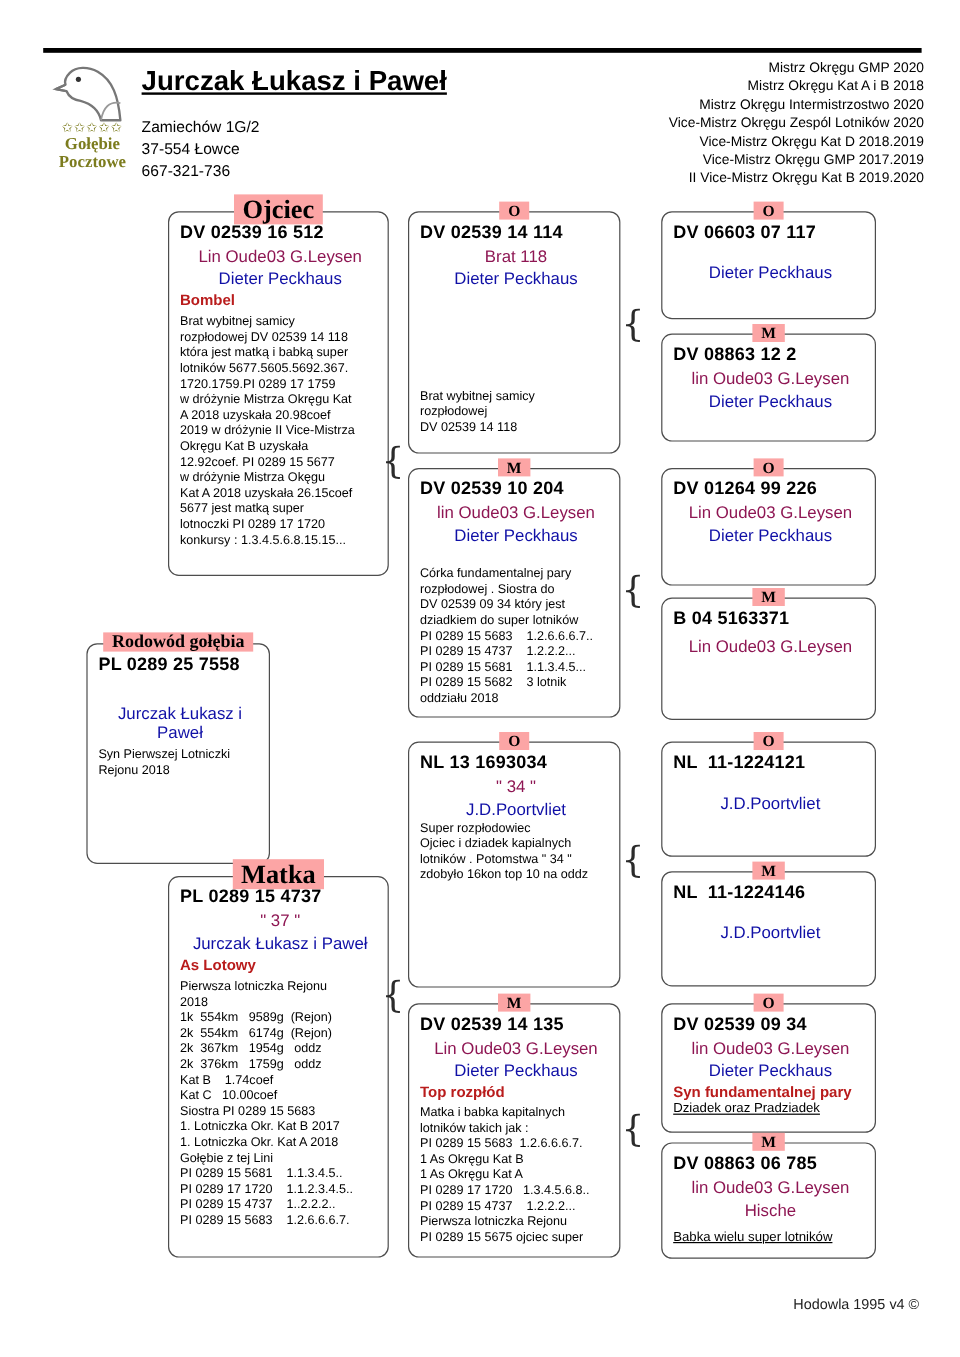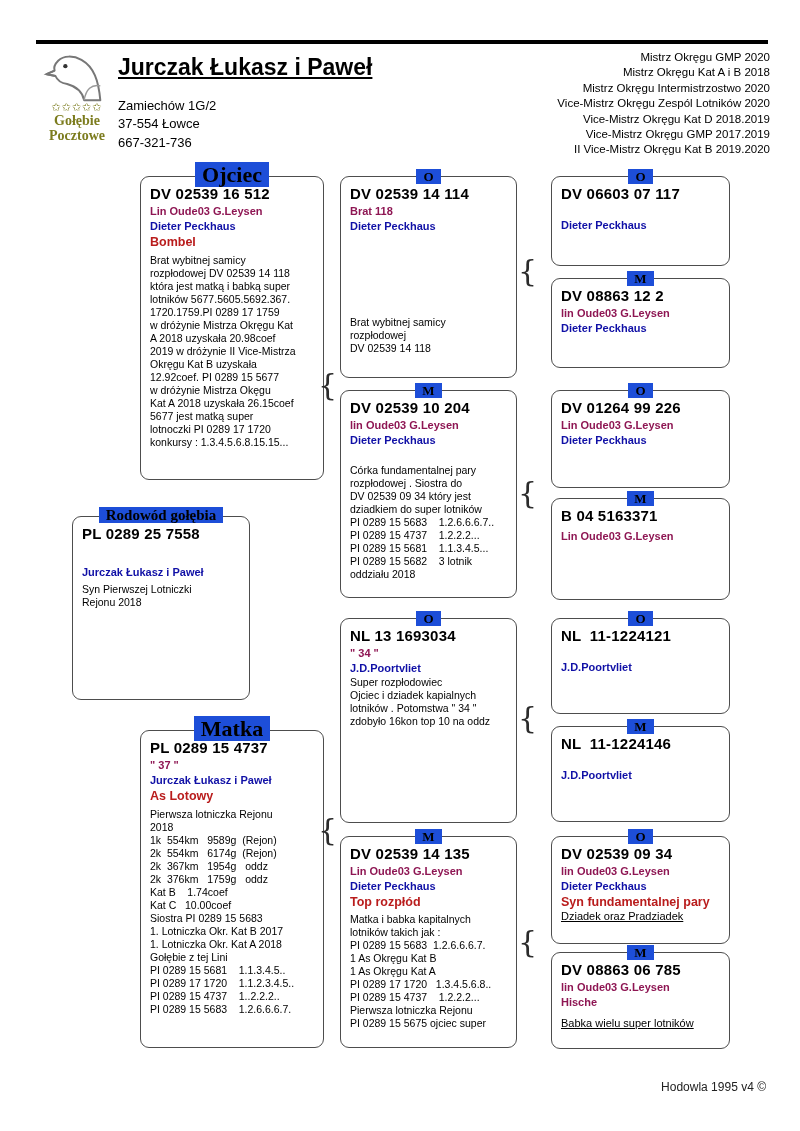--- a/index.html
+++ b/index.html
@@ -15,27 +15,27 @@
   .logo svg { display:block; margin:0 auto; }
   .logo .stars { font-size:11px; letter-spacing:1px; line-height:1; }
   .logo .lname { font-family:"Liberation Serif", serif; font-weight:bold; font-size:14px; line-height:1.08; }
   .title { position:absolute; left:118px; top:54px; font-size:23px; font-weight:bold; text-decoration:underline; }
   .address { position:absolute; left:118px; top:97px; font-size:13px; line-height:1.42; }
   .achv { position:absolute; right:30px; top:50px; text-align:right; font-size:11.5px; line-height:1.34; }
 
   
   .pbox { position:absolute; border:1.3px solid #4d4d4d; border-radius:9px; background:#fff; box-sizing:border-box; }
   .legend { position:absolute; left:0; right:0; text-align:center; }
-  .legend span { background:#1d4ed8; padding:0 7px; font-weight:bold; font-family:"Liberation Serif", serif; white-space:nowrap; }
+  .legend span { background:#fca5a5; padding:0 7px; font-weight:bold; font-family:"Liberation Serif", serif; white-space:nowrap; }
   .legend-lg { top:-15px; } .legend-lg span { font-size:22px; }
   .legend-md { top:-11px; } .legend-md span { font-size:15px; }
   .legend-sm { top:-10px; } .legend-sm span { font-size:13px; }
   .content { padding:8px 6px 5px 9px; }
   .ring { font-size:15px; font-weight:bold; letter-spacing:.2px; white-space:pre; }
-  .ln { font-size:11px; font-weight:bold; margin-top:3px; }
+  .ln { font-size:14px; font-weight:normal; margin-top:3px;text-align:center; }
   .maroon { color:#8e1653; }
   .blue { color:#1010a6; }
   .red { color:#b91c1c; font-weight:bold; font-size:12.5px; margin-top:3px; }
   .body { font-size:10.5px; line-height:1.24; white-space:pre-wrap; margin-top:5px; }
   .small-black { font-size:11px; margin-top:1px;text-decoration:underline; }
   .brace { position:absolute; font-family:"DejaVu Serif", serif; font-size:30px; color:#2b2b2b; line-height:1; }
   .footer { position:absolute; right:34px; top:1080px; font-size:12px; color:#222; }
 </style>
 </head>
 <body>
@@ -92,21 +92,21 @@
 Okręgu Kat B uzyskała
 12.92coef. PI 0289 15 5677
 w dróżynie Mistrza Okęgu
 Kat A 2018 uzyskała 26.15coef
 5677 jest matką super
 lotnoczki PI 0289 17 1720
 konkursy : 1.3.4.5.6.8.15.15...</div>
     </div>
   </div>
 
-  <div class="pbox" style="left:72px; top:516px; width:178px; height:184px;">
+  <div class="pbox" style="left:72px; top:536px; width:153px; height:184px;">
     <div class="legend legend-md"><span>Rodowód gołębia</span></div>
     <div class="content">
       <div class="ring">PL 0289 25 7558</div>
       <div class="ln blue" style="margin-top:24px;">Jurczak Łukasz i Paweł</div>
       <div class="body" style="">Syn Pierwszej Lotniczki
 Rejonu 2018</div>
     </div>
   </div>
 
   <div class="pbox" style="left:140px; top:730px; width:184px; height:318px;">

